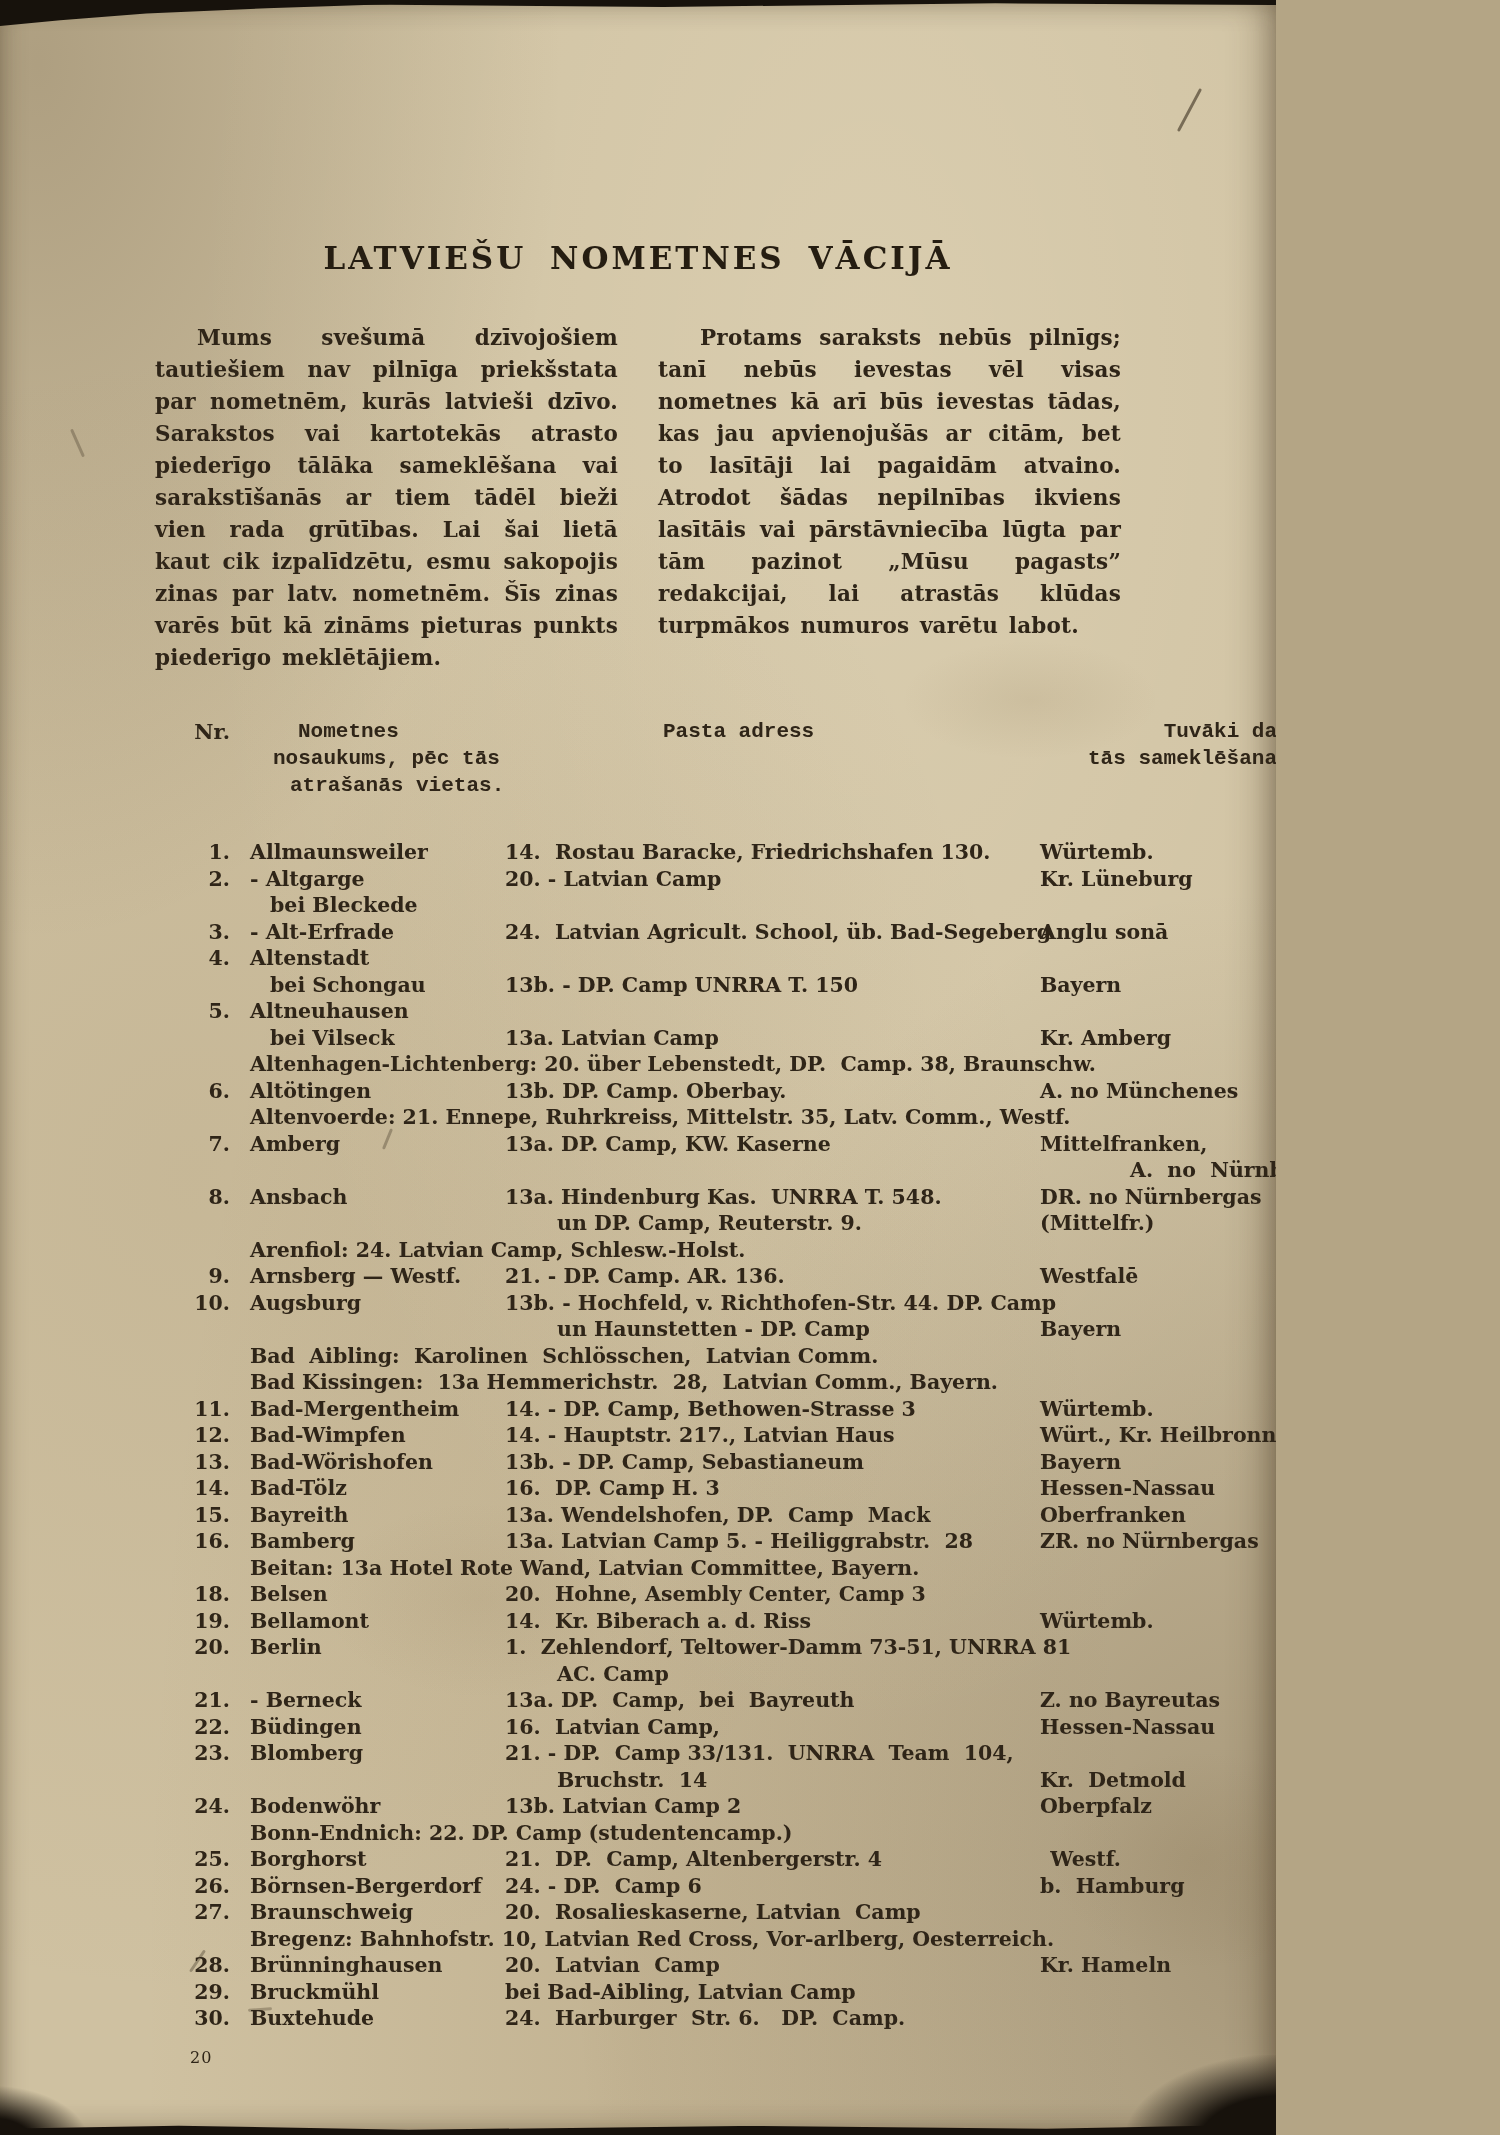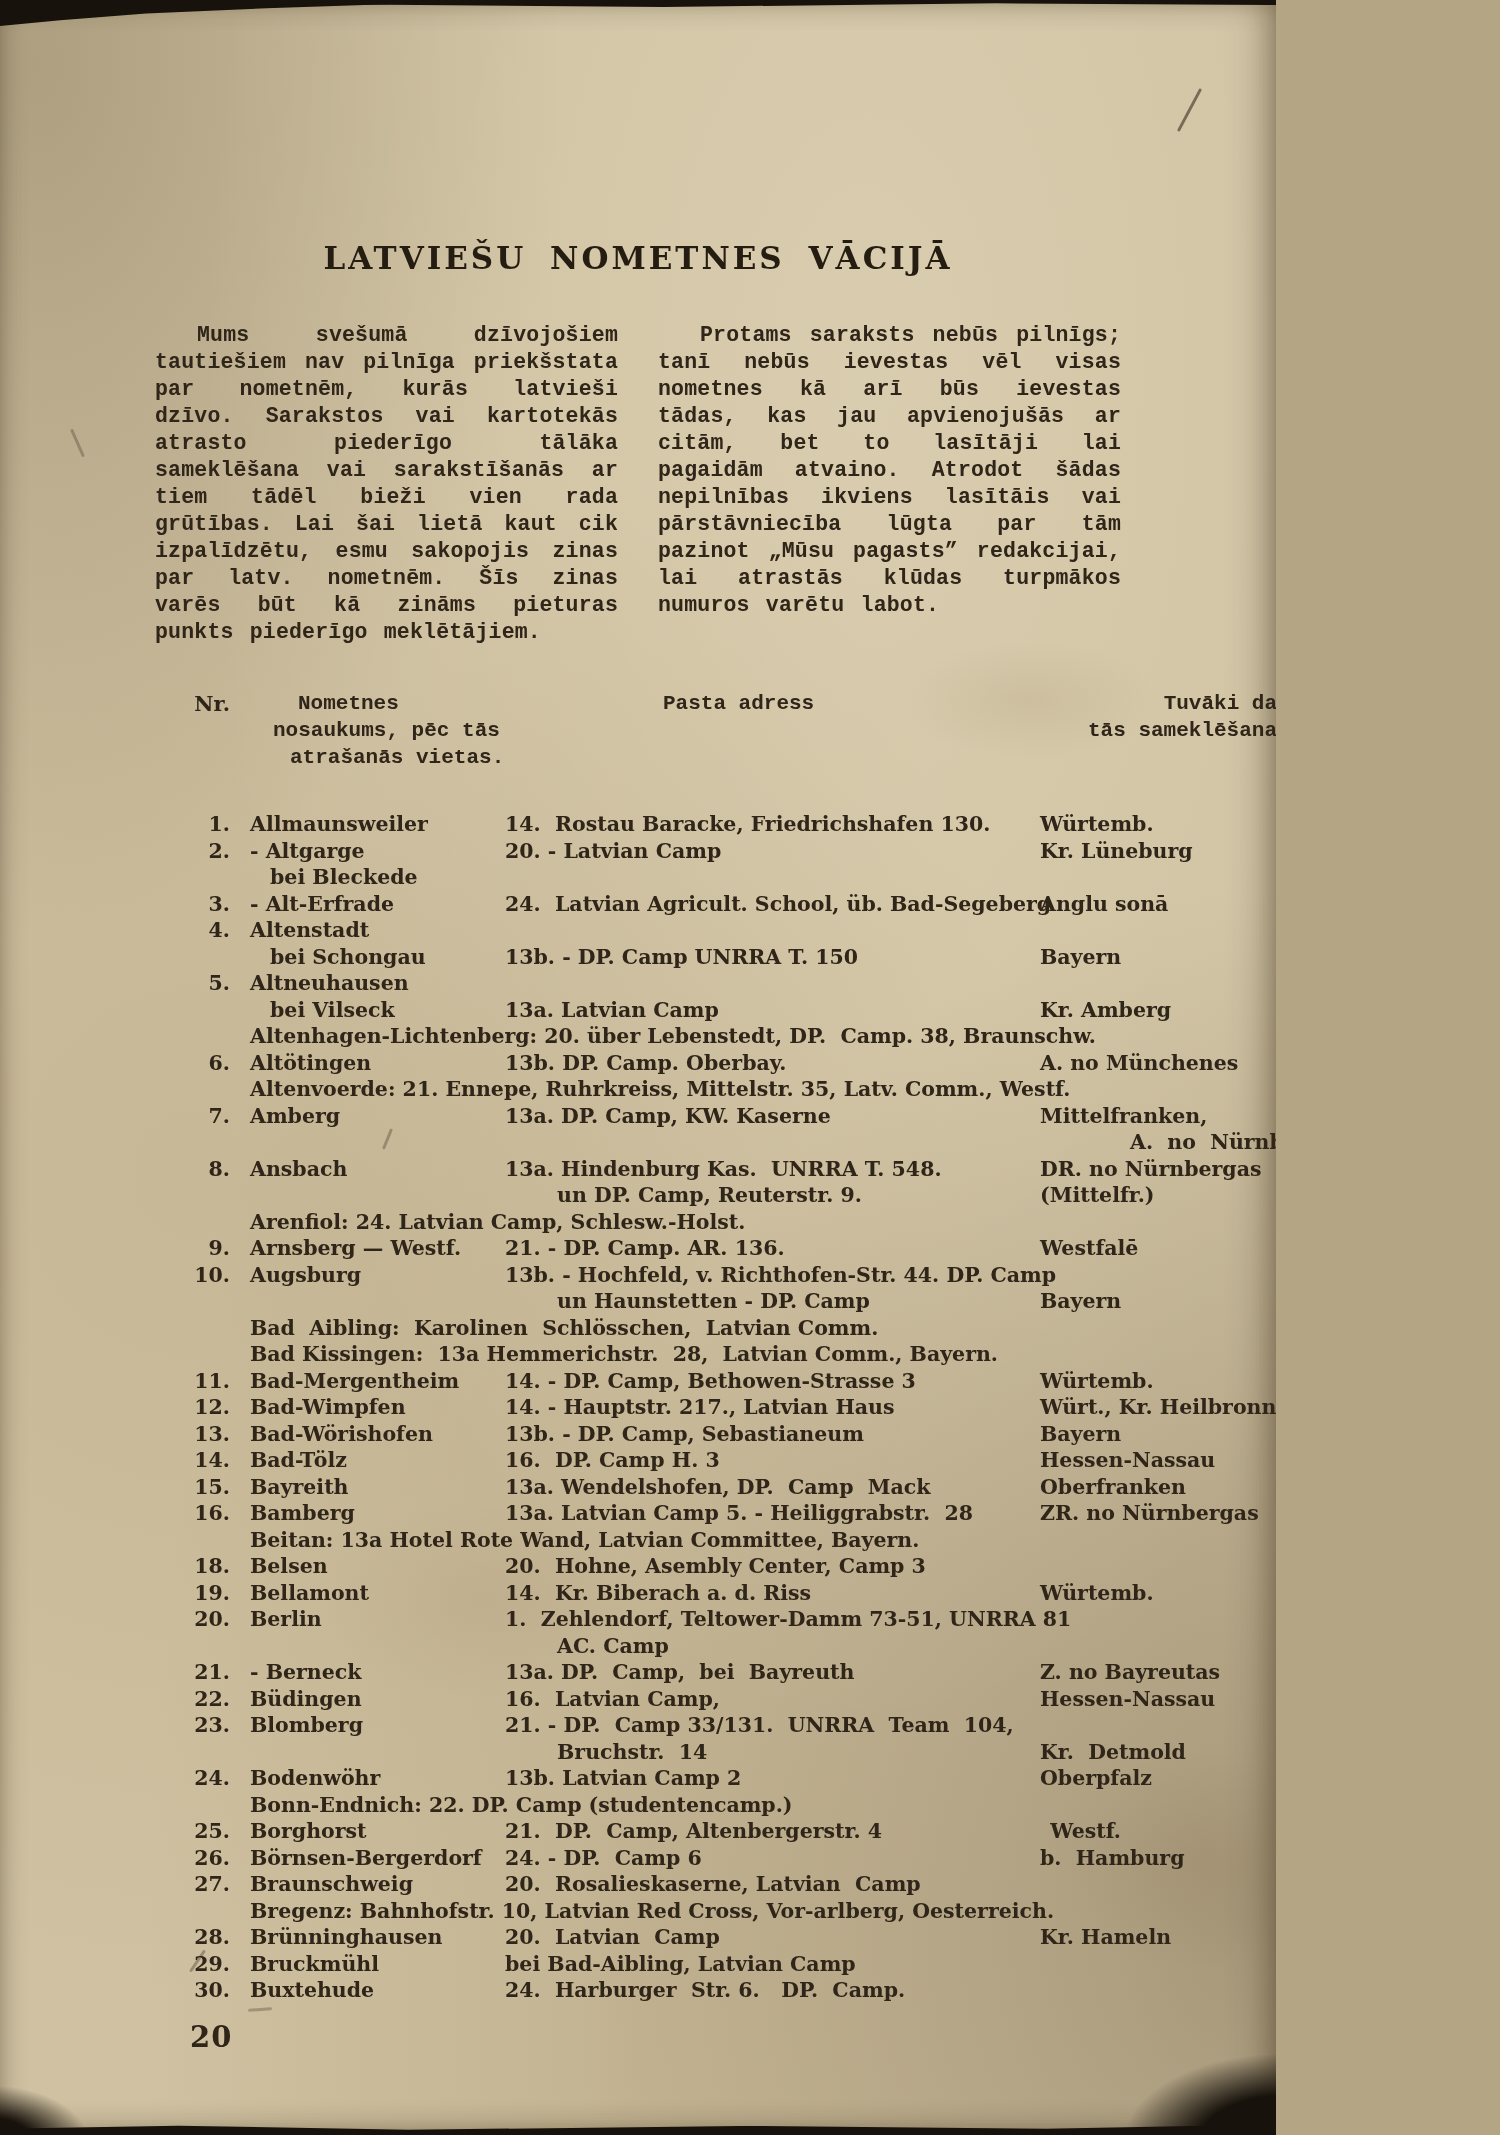--- a/index.html
+++ b/index.html
@@ -49,23 +49,23 @@
   .content{position:relative;padding:240px 155px 0 155px;}
 
   h1{
     margin:0;text-align:center;
     font-size:31px;letter-spacing:3px;font-weight:700;
     color:#251d11;word-spacing:10px;
   }
   .intro{display:flex;gap:40px;margin-top:46px;align-items:flex-start;}
   .intro p{
     margin:0;flex:1;
-    font-size:21.5px;line-height:27px;font-weight:700;
+    font-size:21.5px;line-height:32px;font-weight:700;
     text-align:justify;text-indent:42px;
-    word-spacing:3px;letter-spacing:.2px;font-family:Liberation Mono, monospace;
+    word-spacing:3px;letter-spacing:.2px;
   }
 
   .thead{display:flex;margin-top:44px;font-size:21px;line-height:27px;font-weight:700;}
   .thead .hl{white-space:pre;font-family:Liberation Mono, monospace;}
   .c-num{width:75px;flex:none;text-align:right;box-sizing:border-box;}
   .c-name{width:275px;flex:none;padding-left:20px;box-sizing:border-box;}
   .c-addr{width:535px;flex:none;box-sizing:border-box;}
   .c-info{flex:1;box-sizing:border-box;text-align:right;}
   .th-num{text-align:right;padding-left:10px;}
   .th-name .l1{padding-left:48px;}
@@ -76,21 +76,21 @@
   .th-info .l2{padding-left:48px;}
 
   .rows{margin-top:40px;font-size:20.5px;line-height:26.5px;font-weight:700;}
   .rows .line{display:flex;}
   .rows .line > div{white-space:pre;}
   .c-name.ind{padding-left:40px;}
   .c-addr.ind{padding-left:52px;}
   .c-info.ind{padding-left:90px;}
   .full{margin-left:95px;white-space:pre;}
 
-  .pagenum{margin:16px 0 0 35px;font-size:29px;font-weight:700;letter-spacing:1px;}
+  .pagenum{margin:16px 0 0 35px;font-size:16px;font-weight:400;letter-spacing:1px;}
 </style>
 </head>
 <body>
 
 <div class="sheet">
 
   <div class="edge-top"></div>
   <div class="edge-top-left"></div>
   <div class="edge-bottom"></div>
   <div class="corner-br"></div>

